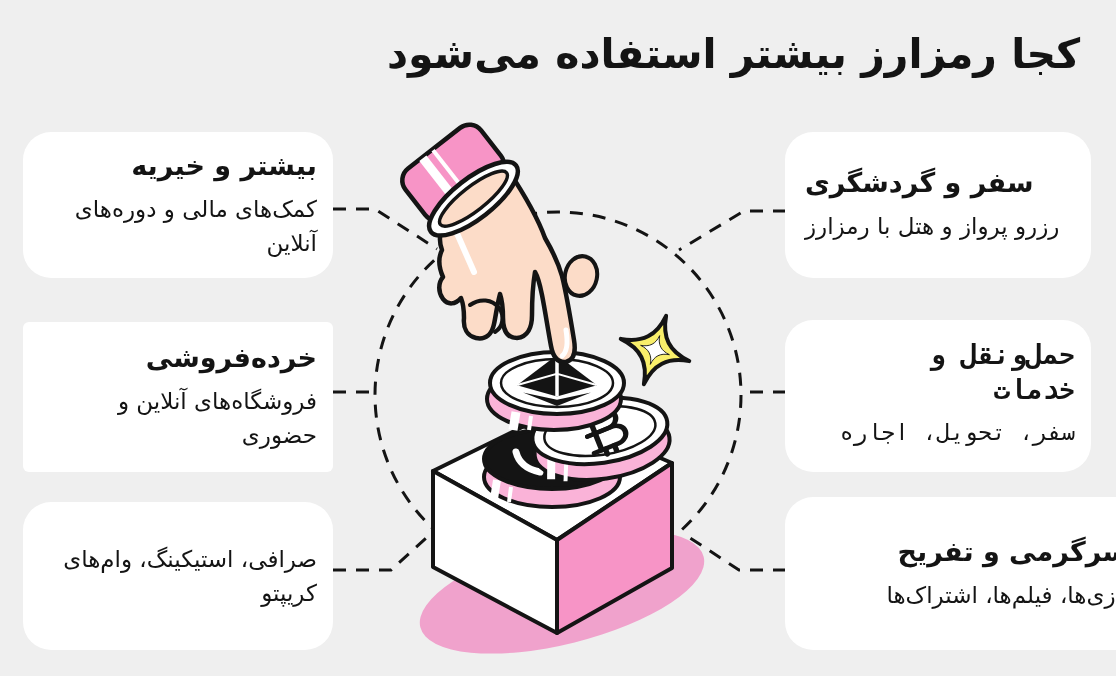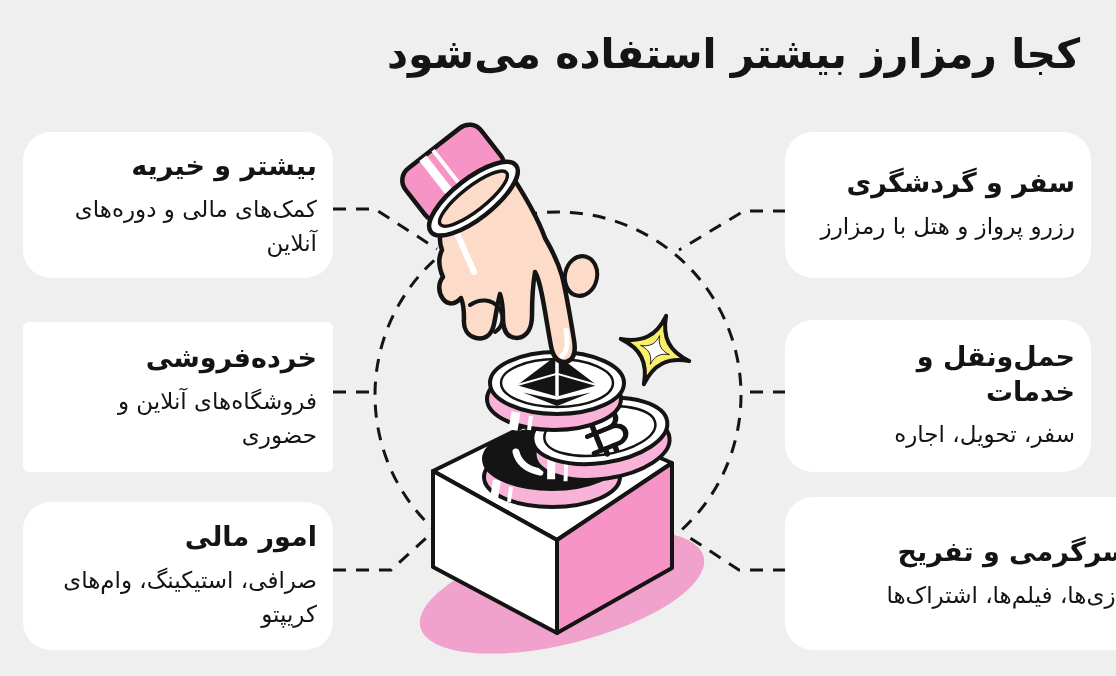--- a/index.html
+++ b/index.html
@@ -20,22 +20,22 @@
     position:absolute;background:var(--card,#fff);border-radius:28px;
     box-sizing:border-box;padding:6px 16px 6px 20px;
     display:flex;flex-direction:column;justify-content:center;
     direction:rtl;text-align:right;color:var(--text,#141414);
   }
   .card h2{margin:0 0 8px 0;font-size:27px;font-weight:bold;line-height:1.28;}
   .card p{margin:0;font-size:23px;line-height:1.5;}
   #card-l1{left:23px;top:132px;width:310px;height:146px;}
   #card-l2{left:23px;top:322px;width:310px;height:150px;border-radius:6px;}
   #card-l3{left:23px;top:502px;width:310px;height:148px;}
-  #card-r1{left:785px;top:132px;width:306px;height:146px;}
-  #card-r2{left:785px;top:320px;width:306px;height:152px;}
+  #card-r1{left:785px;top:132px;width:306px;height:146px;align-items:flex-end;}
+  #card-r2{left:785px;top:320px;width:306px;height:152px;font-family:Liberation Mono, monospace;}
   #card-r3{left:785px;top:497px;width:360px;height:153px;}
   #card-r2 h2{max-width:200px;}
   .center-art{position:absolute;left:320px;top:110px;width:480px;height:550px;}
   .dash{fill:none;stroke:var(--text,#141414);stroke-width:3;stroke-dasharray:13 10;}
   .outl{stroke:var(--text,#141414);stroke-linejoin:round;}
   .f-white{fill:#ffffff;}
   .f-pink{fill:var(--pink,#f794c6);}
   .f-rim{fill:var(--pink-light,#fab3d8);}
   .f-skin{fill:var(--skin,#fcdcc8);}
   .f-dark{fill:var(--text,#141414);}
@@ -153,21 +153,20 @@
 
   <div class="card" id="card-l1">
     <h2>بیشتر و خیریه</h2>
     <p>کمک‌های مالی و دوره‌های آنلاین</p>
   </div>
   <div class="card" id="card-l2">
     <h2>خرده‌فروشی</h2>
     <p>فروشگاه‌های آنلاین و حضوری</p>
   </div>
   <div class="card" id="card-l3">
-    <h2>امور مالی</h2>
     <p>صرافی، استیکینگ، وام‌های کریپتو</p>
   </div>
 
   <div class="card" id="card-r1">
     <h2>سفر و گردشگری</h2>
     <p>رزرو پرواز و هتل با رمزارز</p>
   </div>
   <div class="card" id="card-r2">
     <h2>حمل‌ونقل و خدمات</h2>
     <p>سفر، تحویل، اجاره</p>

